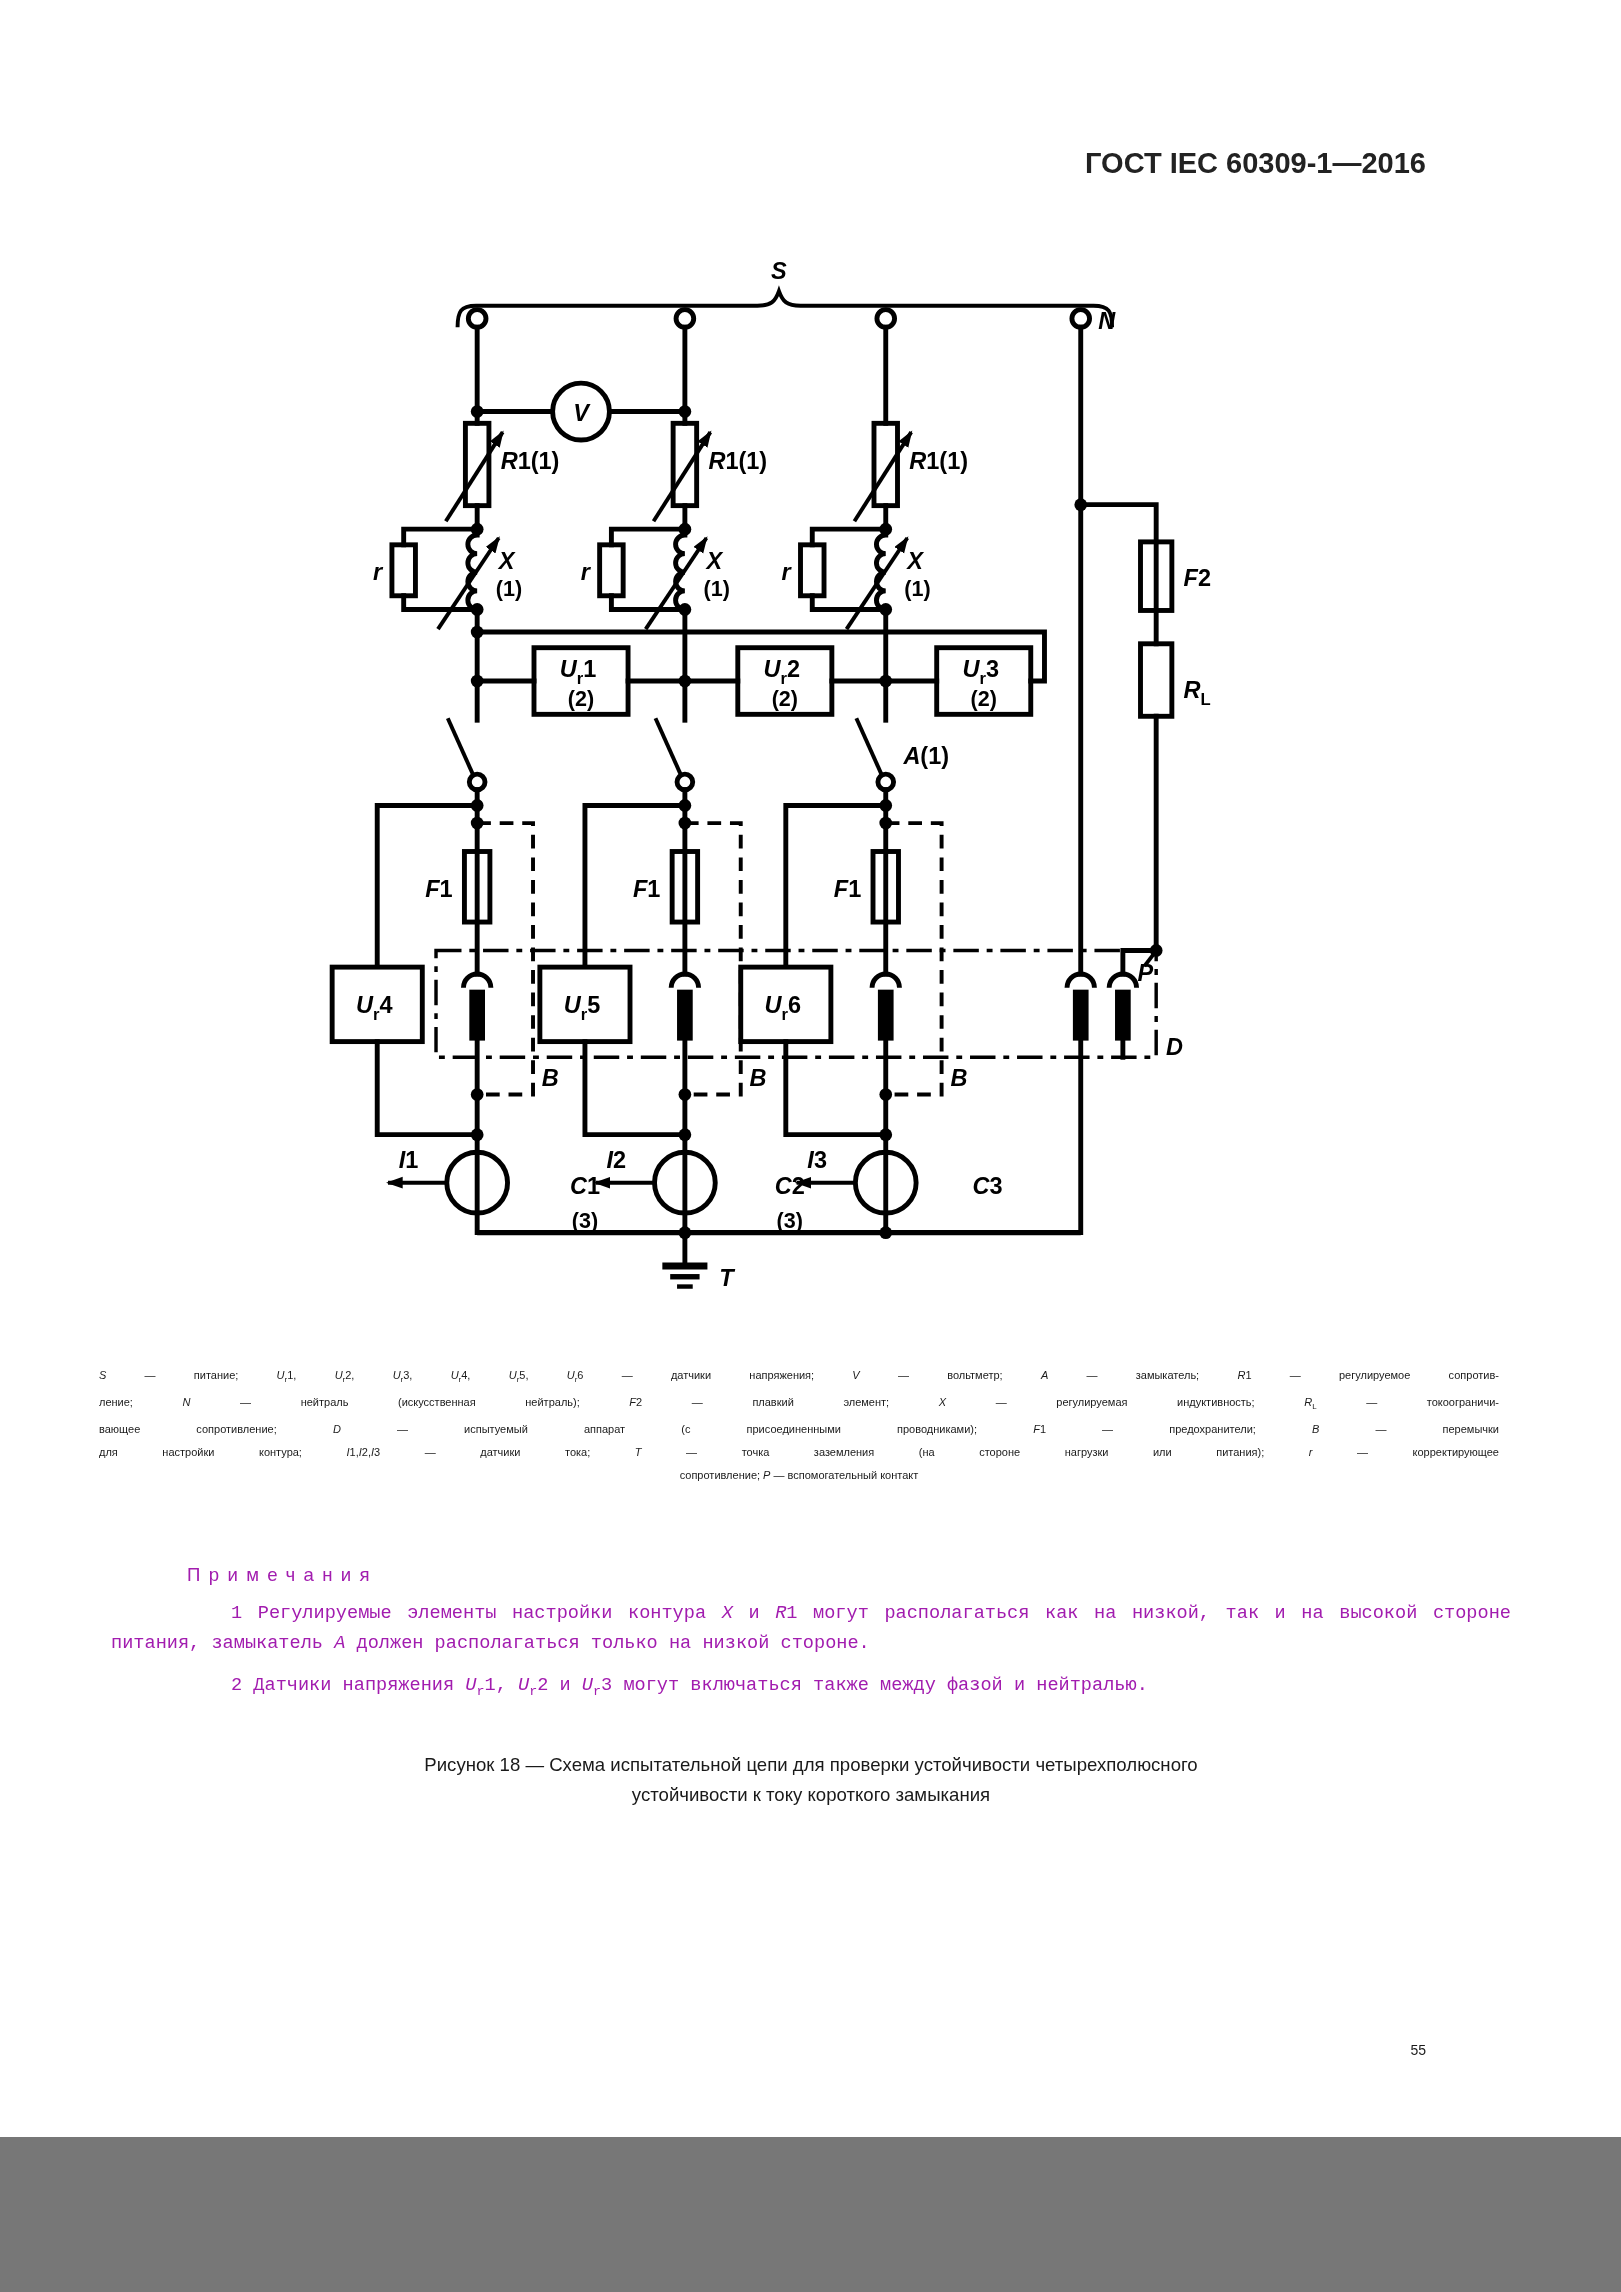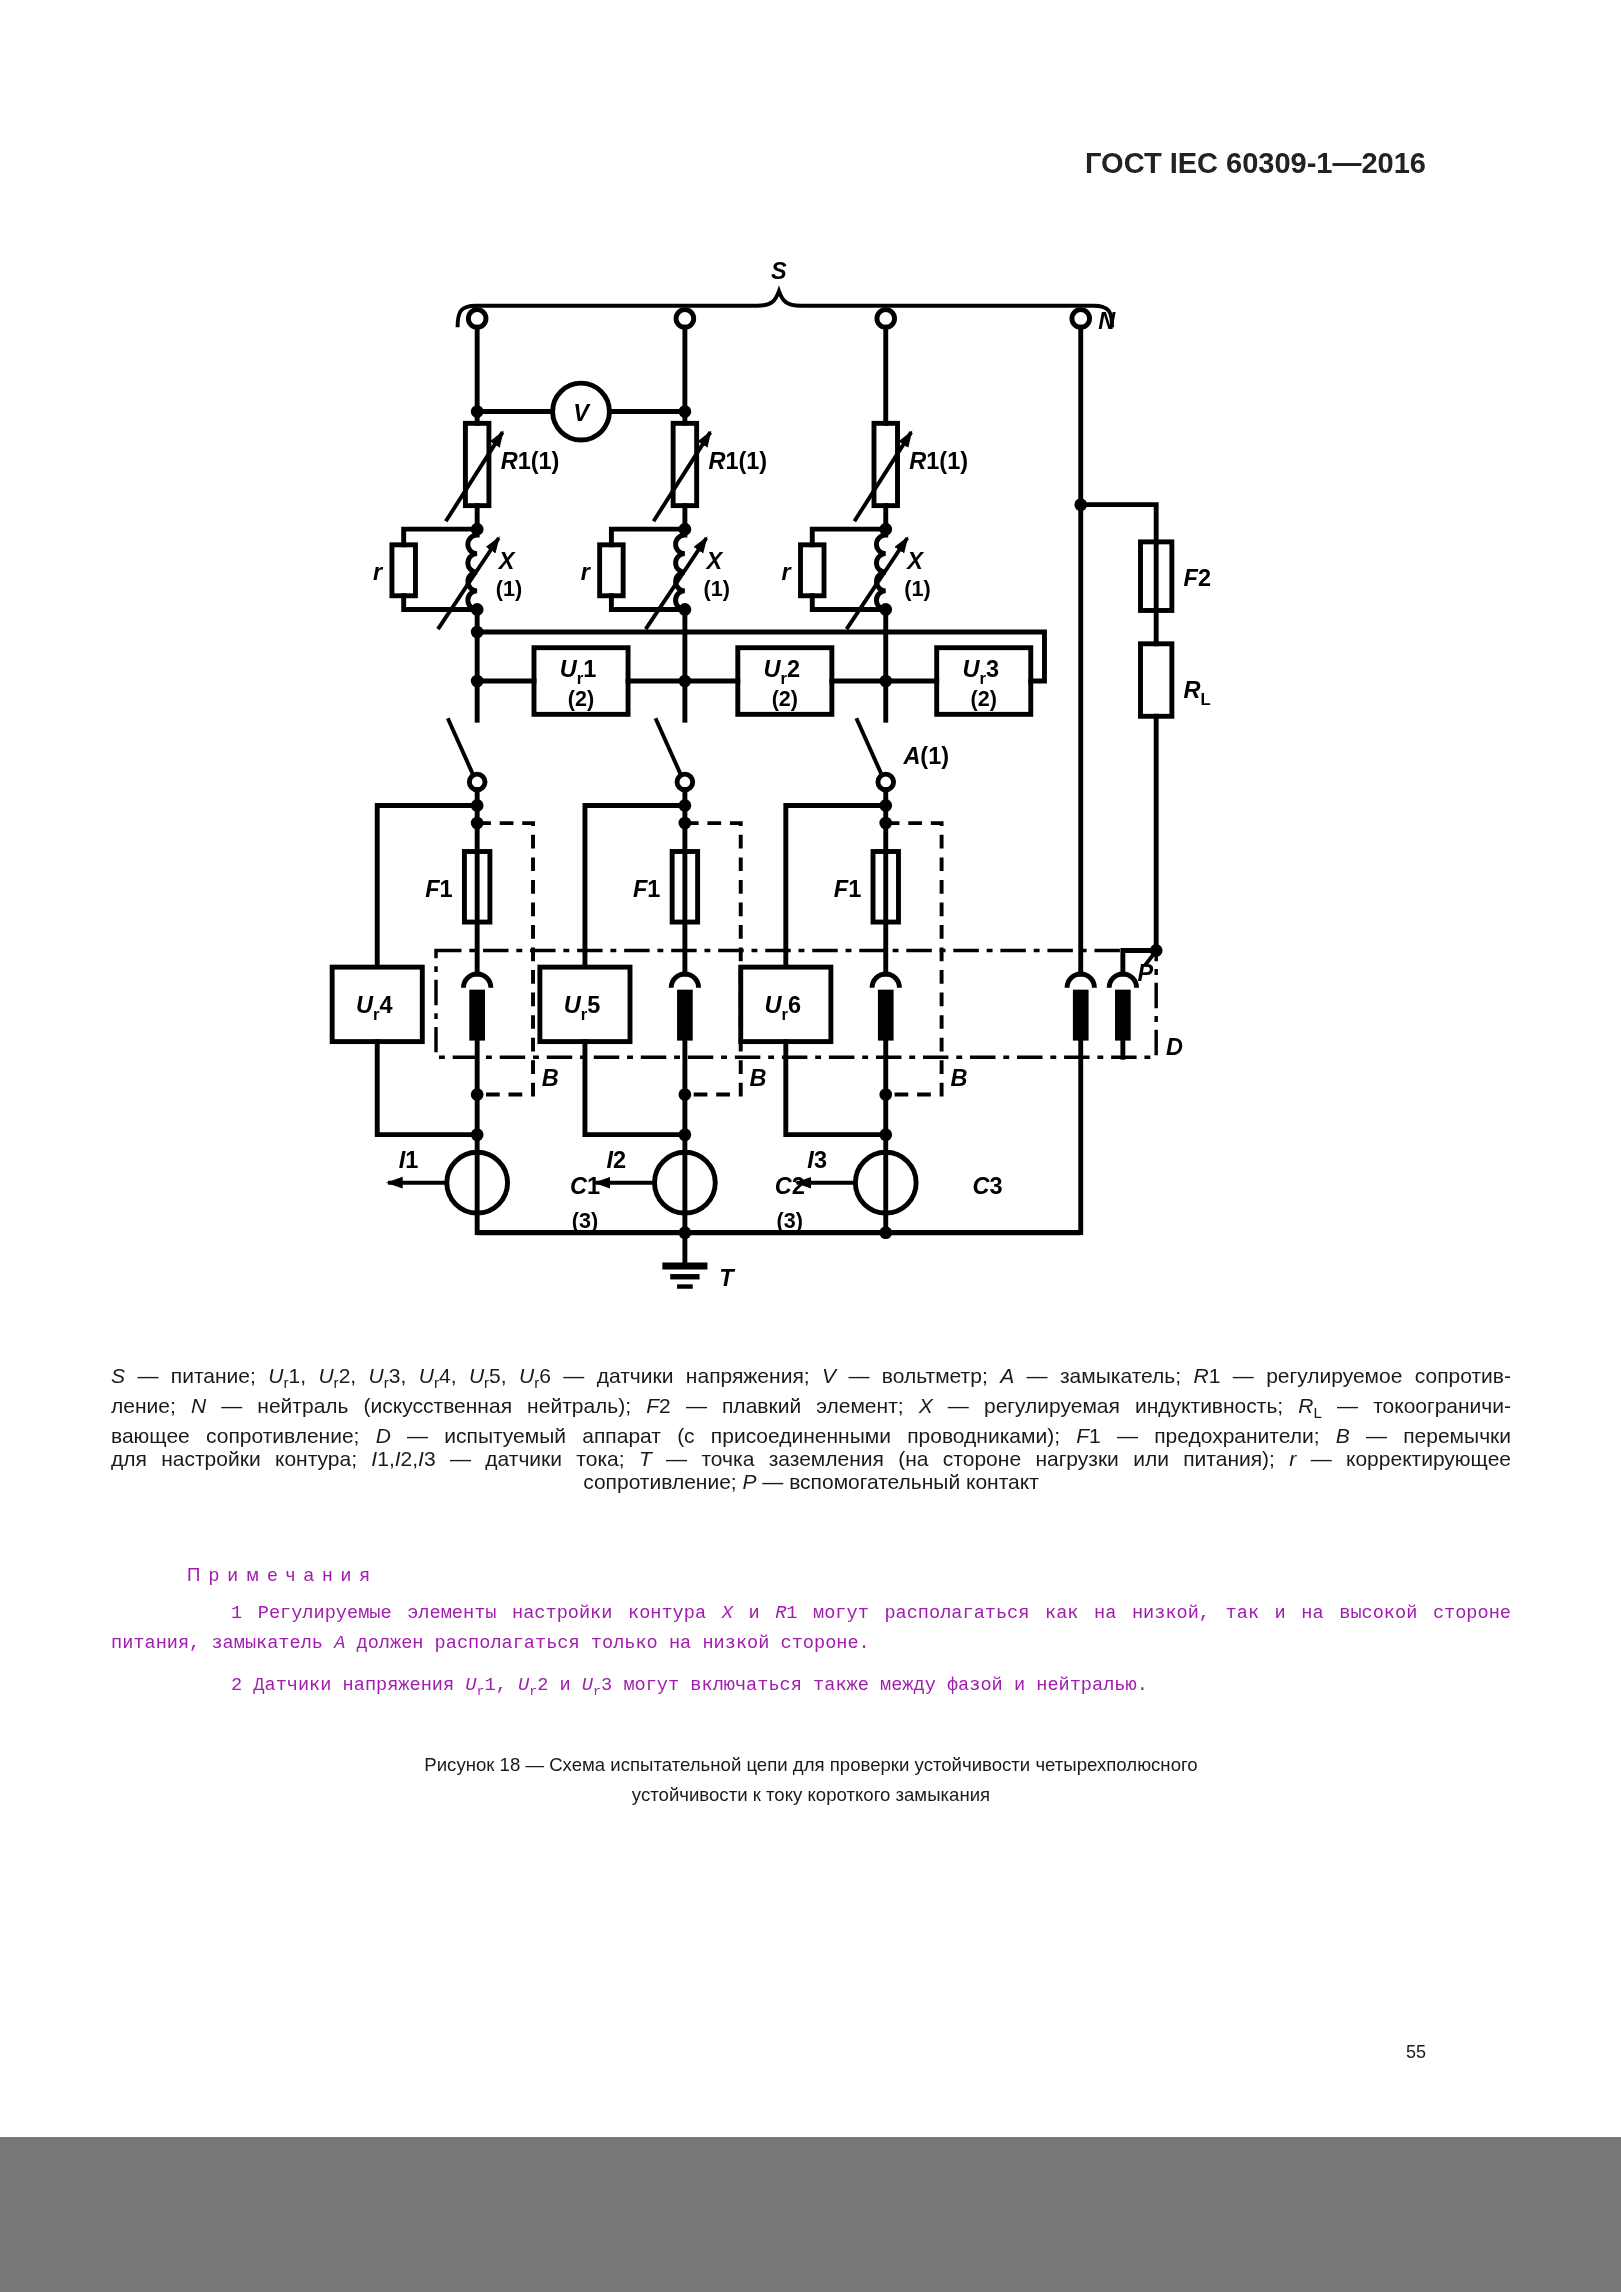--- a/index.html
+++ b/index.html
@@ -9,38 +9,38 @@
     background:#ffffff;
     font-family:"Liberation Sans", sans-serif;
     color:#111;
     overflow:hidden;
   }
   .header{
     position:absolute;top:147px;left:111px;width:1315px;
     text-align:right;font-weight:bold;font-size:29px;color:#222;
   }
   .legend{
-    position:absolute;left:111px;top:1364px;width:1400px;
-    font-size:21px;line-height:23px;color:#1a1a1a;
+    position:absolute;left:99px;top:1364px;width:1400px;
+    font-size:11px;line-height:23px;color:#1a1a1a;
   }
   .legend .j{text-align:justify;text-align-last:justify;}
   .legend .c{text-align:center;}
   .notes{
     position:absolute;left:111px;top:1560px;width:1400px;
     font-size:18.6px;line-height:30px;color:#a21caf;
   }
   .notes-heading{margin-left:76px;letter-spacing:0.45em;margin-bottom:8.8px;}
   .note{text-indent:120px;text-align:justify;margin:0 0 12.7px 0;font-family:Liberation Mono, monospace;}
   .caption{
     position:absolute;left:111px;top:1722px;width:1400px;
     text-align:center;font-size:18.6px;line-height:30px;color:#1a1a1a;margin-top:28px;
   }
   .pagenum{
     position:absolute;top:2042px;left:111px;width:1315px;
-    text-align:right;font-size:18px;color:#1a1a1a;
+    text-align:right;font-size:14px;color:#1a1a1a;
   }
   sub{font-size:0.72em;}
   i{font-style:italic;}
 
   
   .circuit{position:absolute;left:323px;top:245px;}
   .wire{stroke:#000;stroke-width:5;fill:none;stroke-linecap:square;}
   .wire-thin{stroke:#000;stroke-width:4;fill:none;}
   .busline{stroke:#000;stroke-width:5.5;fill:none;}
   .comp{stroke:#000;stroke-width:5;fill:none;}

